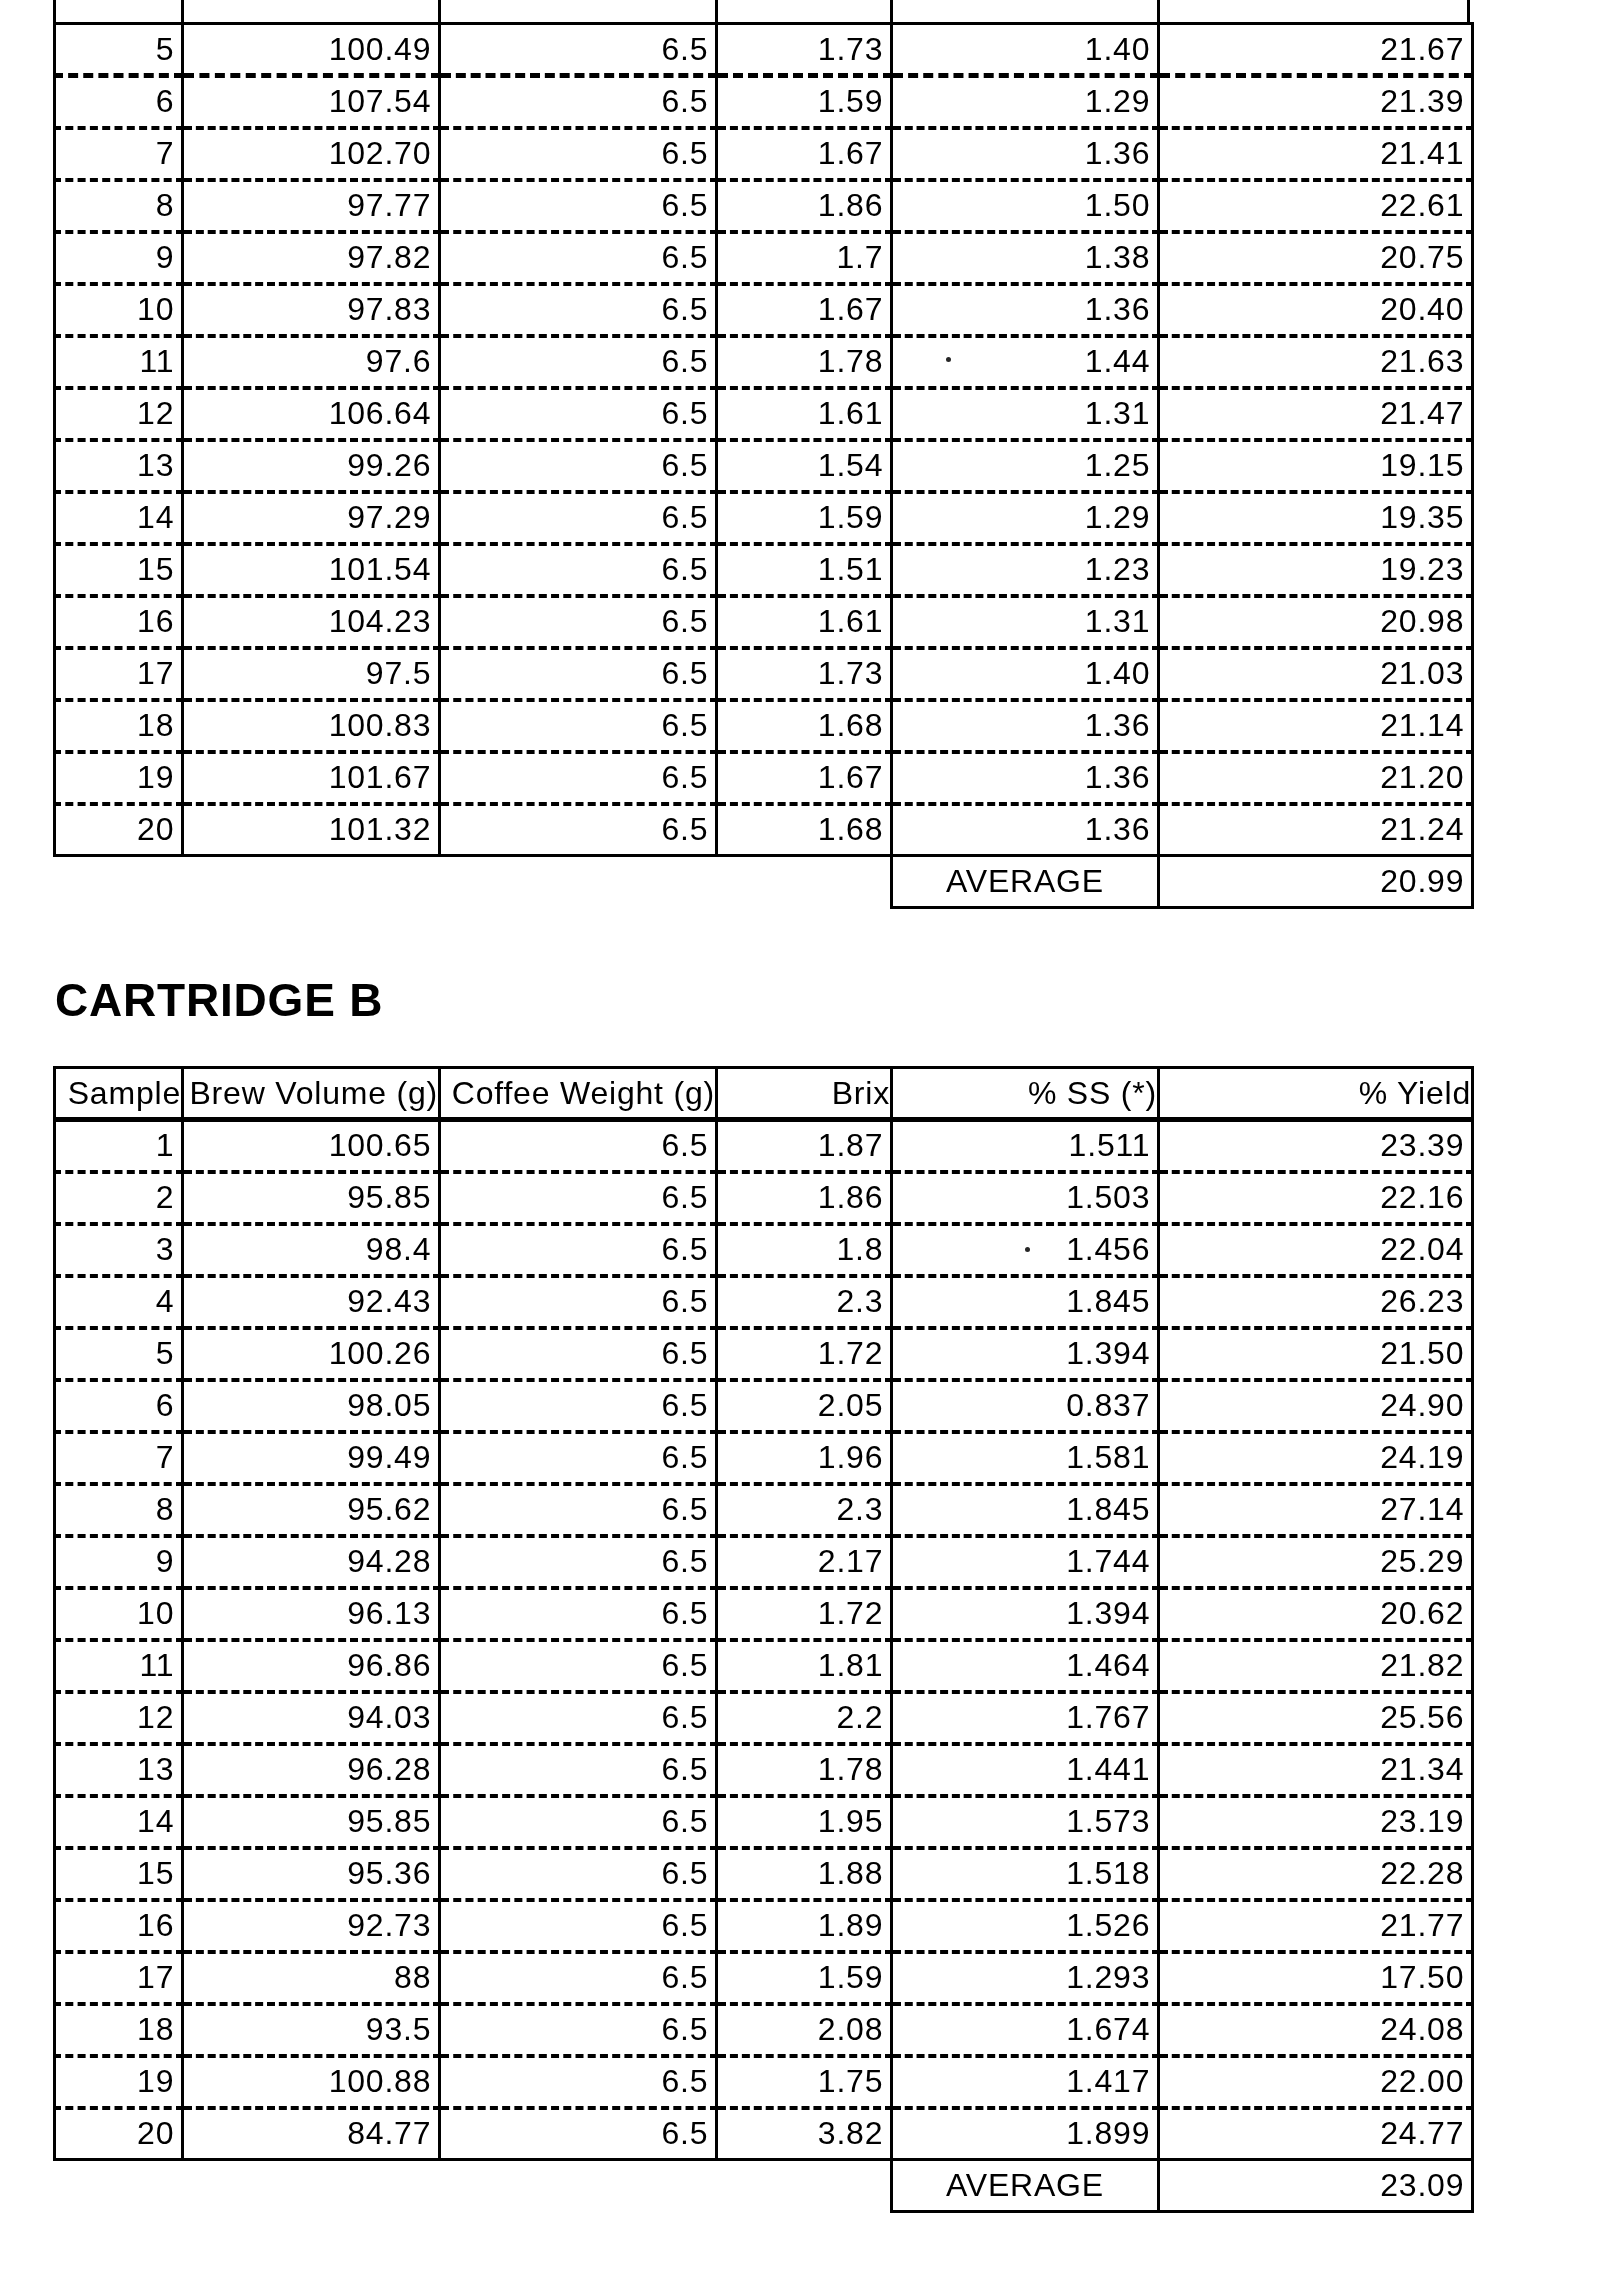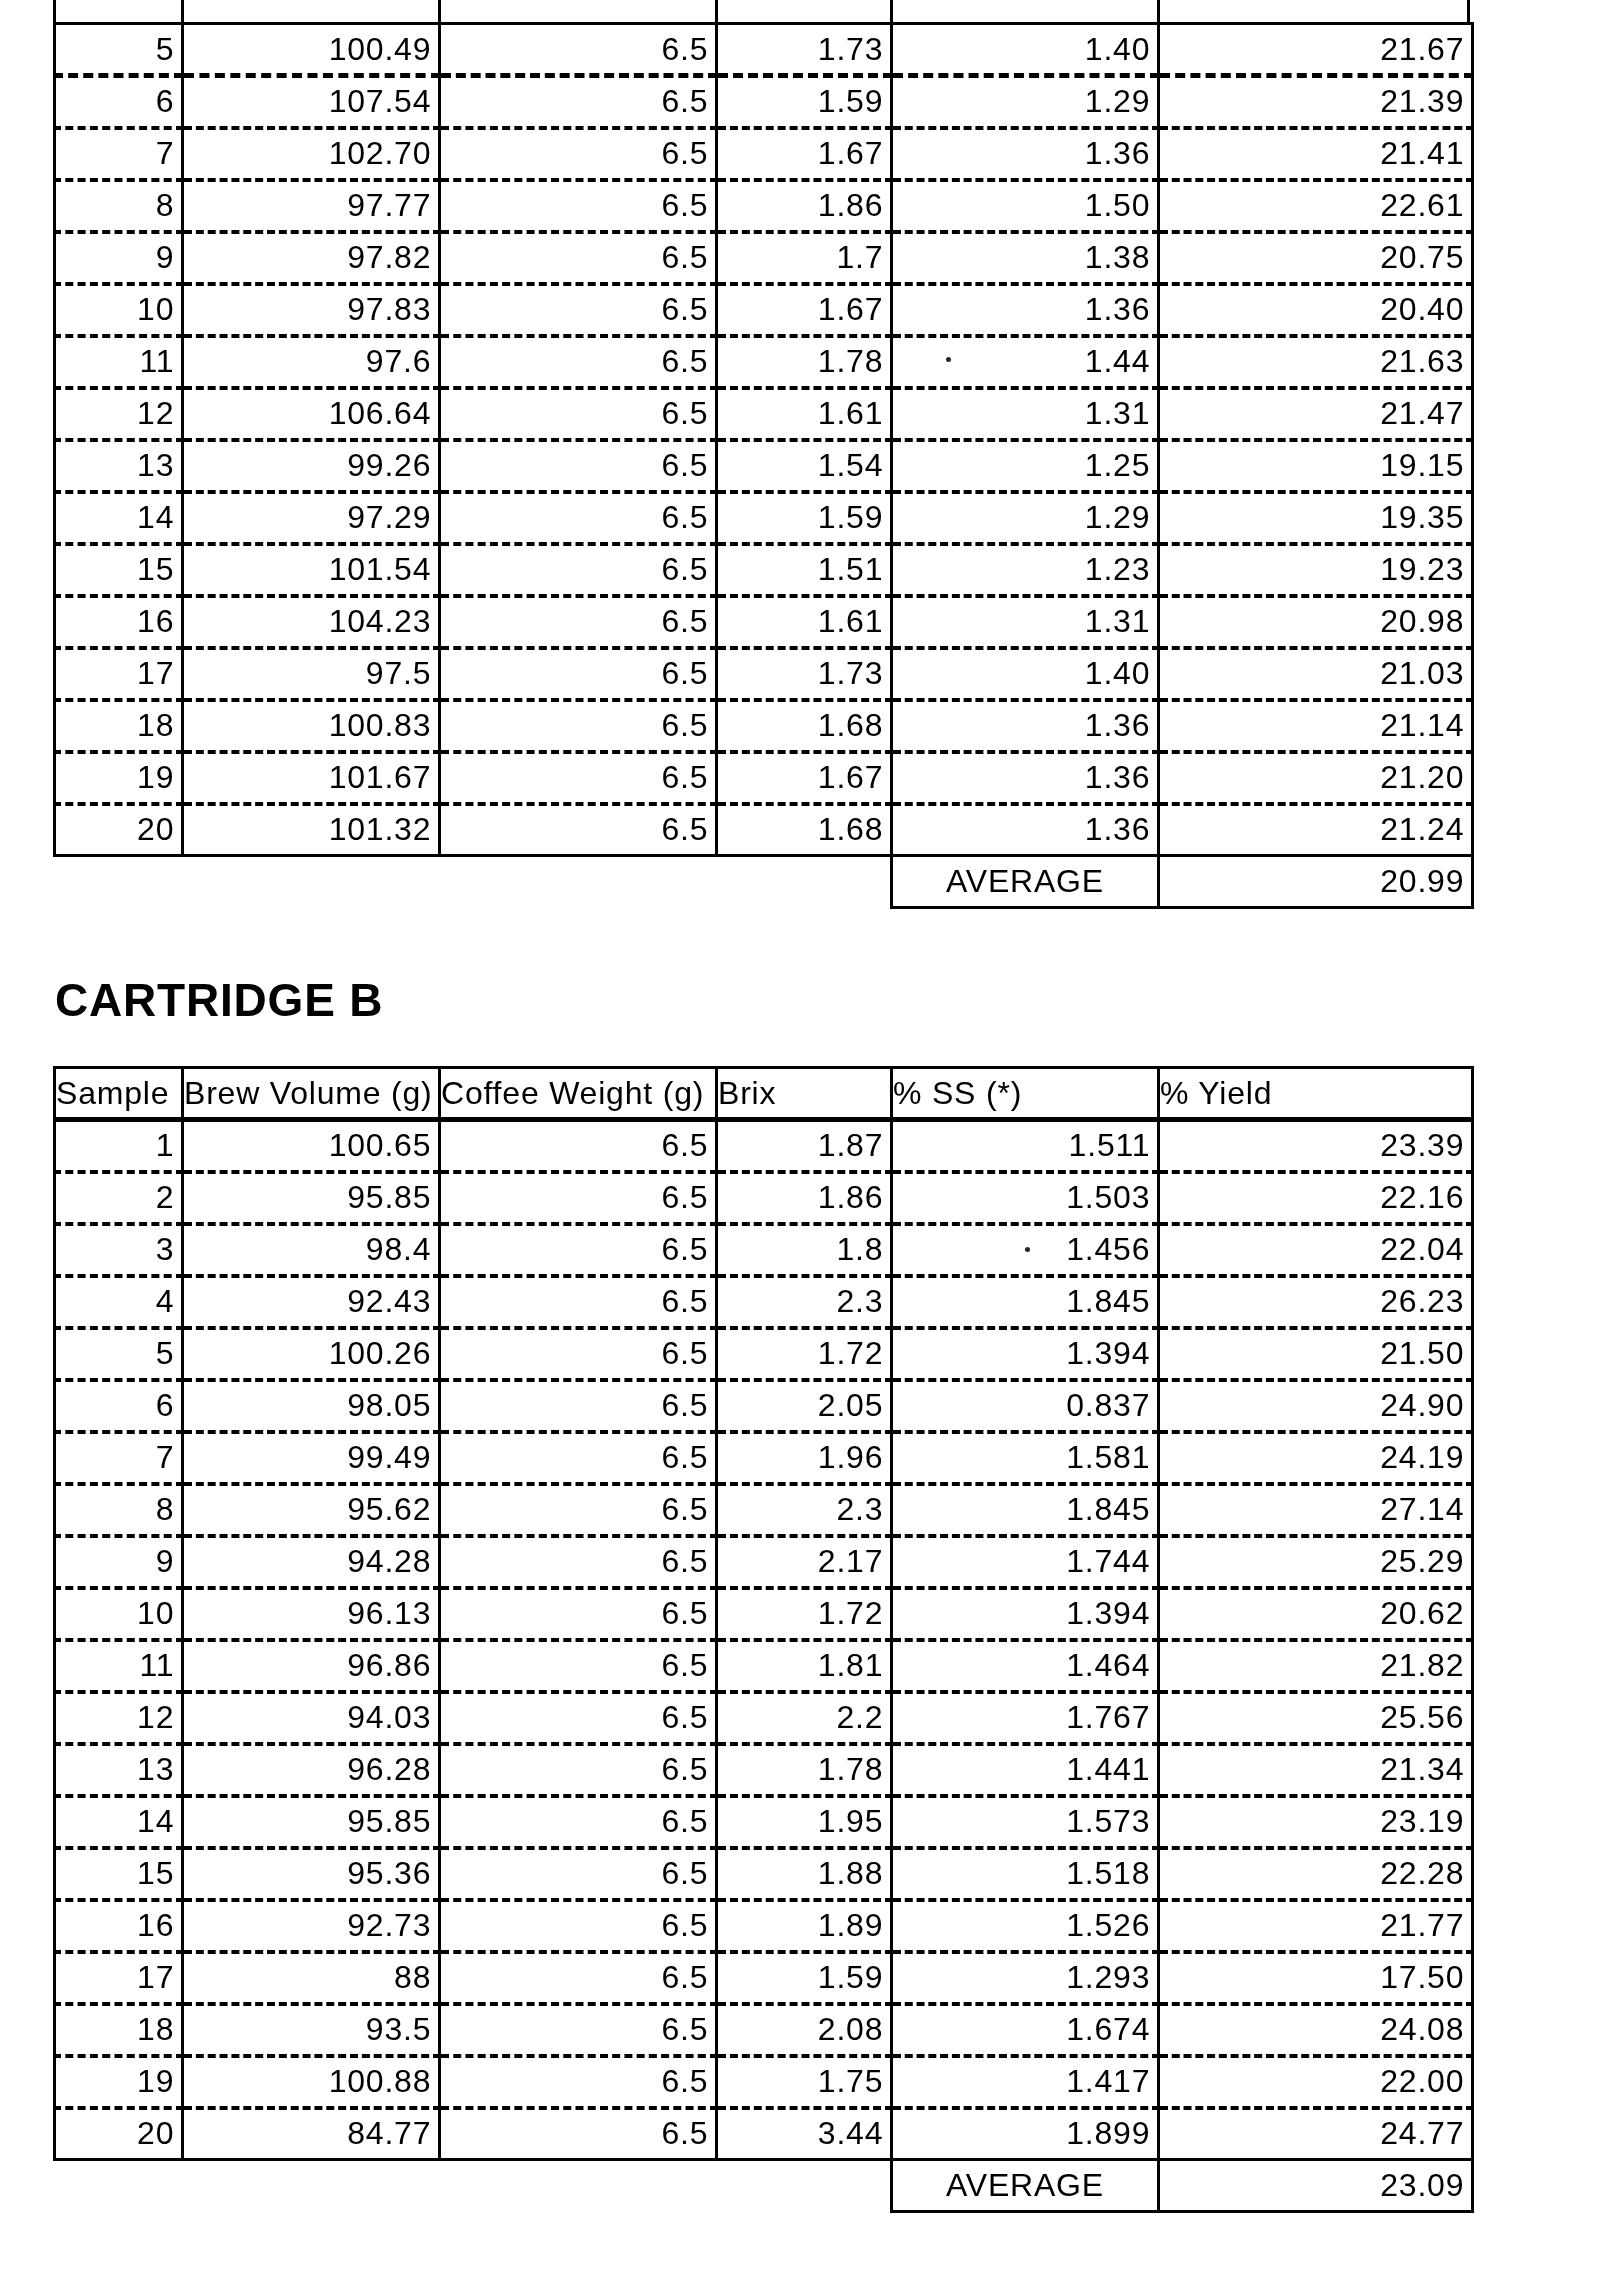--- a/index.html
+++ b/index.html
@@ -43,21 +43,21 @@
   .tbl tr { height:52px; }
 
   
   .tableA tbody.data-rows tr:first-child td { border-top:3.4px solid #000; border-bottom-width:5px; }
   .tableA tbody.data-rows tr:last-child td { border-bottom:3.4px solid #000; }
 
   
   .tbl thead th {
     border-top:3.4px solid #000;
     border-bottom:5px solid #000;
-    text-align:left;
+    text-align:right;
     padding:0;
   }
   .tableB tbody.data-rows tr:last-child td { border-bottom:3.4px solid #000; }
 
   
   tr.avg-row { height:52px; }
   tr.avg-row td.blank { border:none; background:transparent; }
   tr.avg-row td.avg-label {
     border:3.4px solid #000;
     text-align:center; padding:0;margin-top:35px;
@@ -413,21 +413,21 @@
           <td>100.88</td>
           <td>6.5</td>
           <td>1.75</td>
           <td>1.417</td>
           <td>22.00</td>
         </tr>
         <tr>
           <td>20</td>
           <td>84.77</td>
           <td>6.5</td>
-          <td>3.44</td>
+          <td>3.82</td>
           <td>1.899</td>
           <td>24.77</td>
         </tr>
       </tbody>
     <tbody>
       <tr class="avg-row">
         <td class="blank" colspan="4"></td>
         <td class="avg-label">AVERAGE</td>
         <td class="avg-value">23.09</td>
       </tr>

